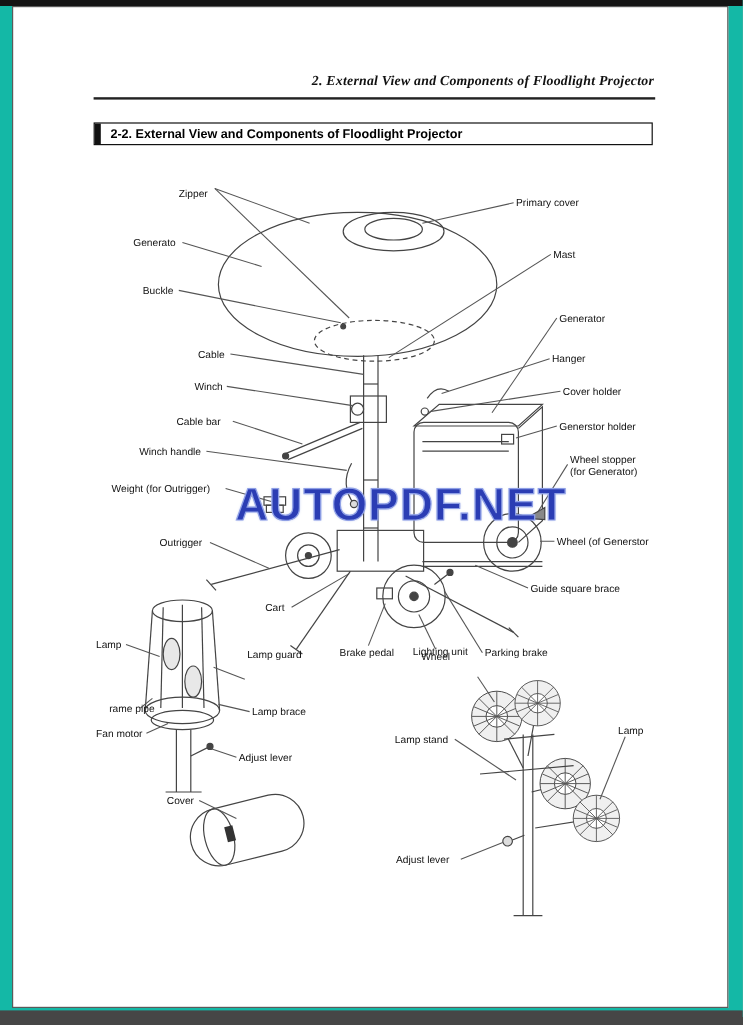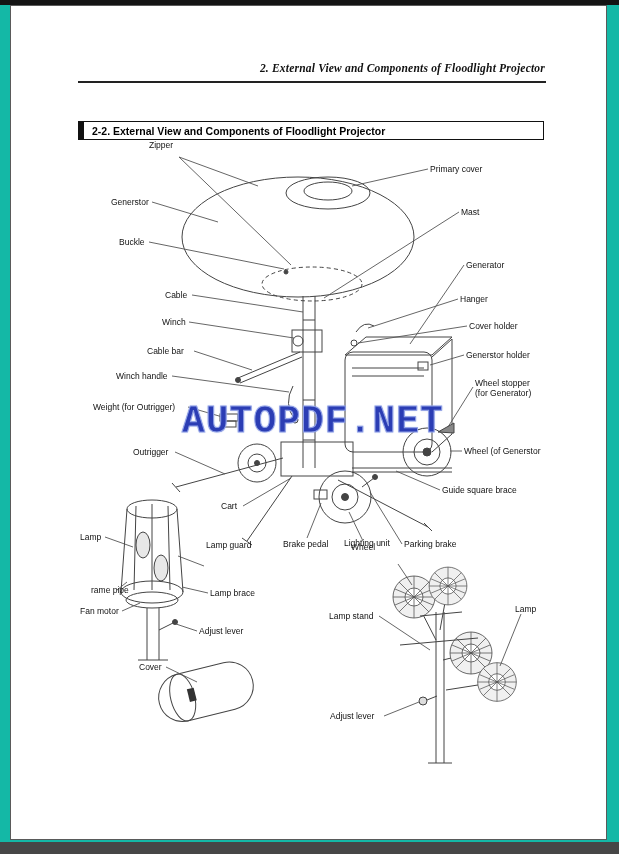--- a/index.html
+++ b/index.html
@@ -3,26 +3,26 @@
 <meta charset="utf-8">
 <style>
   html,body{margin:0;padding:0;}
   body{background:#858585;font-family:"Liberation Sans",sans-serif;}
   .screen{position:relative;width:619px;height:854px;overflow:hidden;background:#14b8a6;}
   .top-strip{position:absolute;left:0;top:0;width:619px;height:5px;background:#141414;}
   .bottom-strip{position:absolute;left:0;top:842px;width:619px;height:12px;background:#464646;}
   .paper{position:absolute;left:10px;top:5px;width:597px;height:835px;background:#ffffff;border:1px solid #5a5a5a;box-sizing:border-box;}
   .running-header{position:absolute;right:74px;top:62px;font:italic 600 11.5px "Liberation Serif",serif;color:#111;letter-spacing:.2px;}
   .header-rule{position:absolute;left:78px;top:81px;width:468px;height:2px;background:#222;}
-  .section-box{position:absolute;left:78px;top:121px;width:466px;height:19px;border:1.4px solid #111;box-sizing:border-box;display:flex;align-items:center;background:#fff;}
+  .section-box{position:absolute;left:78px;top:102px;width:466px;height:19px;border:1.4px solid #111;box-sizing:border-box;display:flex;align-items:center;background:#fff;}
   .section-accent{width:5px;height:100%;background:#111;flex:0 0 auto;}
   .section-text{margin-left:8px;font-weight:bold;font-size:10.5px;color:#000;white-space:nowrap;}
   .diagram-svg{position:absolute;left:0;top:0;width:619px;height:854px;}
   .lbl{position:absolute;font-size:8.5px;line-height:1.2;color:#111;white-space:pre-line;}
-  .watermark{position:absolute;left:182px;top:400px;font-weight:bold;font-size:38px;letter-spacing:1px;color:#2b3db4;-webkit-text-stroke:1px #8fa0e6;text-shadow:0 0 2px rgba(143,160,230,.8);font-family:Liberation Mono, monospace;}
+  .watermark{position:absolute;left:196px;top:400px;font-weight:bold;font-size:38px;letter-spacing:1px;color:#2b3db4;-webkit-text-stroke:1px #8fa0e6;text-shadow:0 0 2px rgba(143,160,230,.8);font-family:Liberation Sans, sans-serif;}
   .page-number{position:absolute;left:0;top:759px;width:619px;text-align:center;font-size:10px;color:#111;}
 </style>
 </head>
 <body>
 
 <div class="screen">
   <div class="top-strip"></div>
   <div class="paper"></div>
   <div class="bottom-strip"></div>
 
@@ -187,22 +187,22 @@
       <line x1="402" y1="544" x2="370" y2="492"></line>
       <line x1="398" y1="564" x2="412" y2="585"></line>
       <line x1="379" y1="616" x2="430" y2="650"></line>
       <line x1="521" y1="614" x2="500" y2="666"></line>
       <line x1="384" y1="716" x2="419" y2="702"></line>
     </g>
   </svg>
 
   <div class="watermark">AUTOPDF.NET</div>
 
-  <span class="lbl" style="left:149px;top:140px">Zipper</span>
-  <span class="lbl" style="left:111px;top:197px">Generstor</span>
+  <span class="lbl" style="left:149px;top:156px">Zipper</span>
+  <span class="lbl" style="left:111px;top:197px">Generato</span>
   <span class="lbl" style="left:119px;top:237px">Buckle</span>
   <span class="lbl" style="left:165px;top:290px">Cable</span>
   <span class="lbl" style="left:162px;top:317px">Winch</span>
   <span class="lbl" style="left:147px;top:346px">Cable bar</span>
   <span class="lbl" style="left:116px;top:371px">Winch handle</span>
   <span class="lbl" style="left:93px;top:402px">Weight (for Outrigger)</span>
   <span class="lbl" style="left:133px;top:447px">Outrigger</span>
   <span class="lbl" style="left:221px;top:501px">Cart</span>
   <span class="lbl" style="left:80px;top:532px">Lamp</span>
   <span class="lbl" style="left:206px;top:540px">Lamp guard</span>

